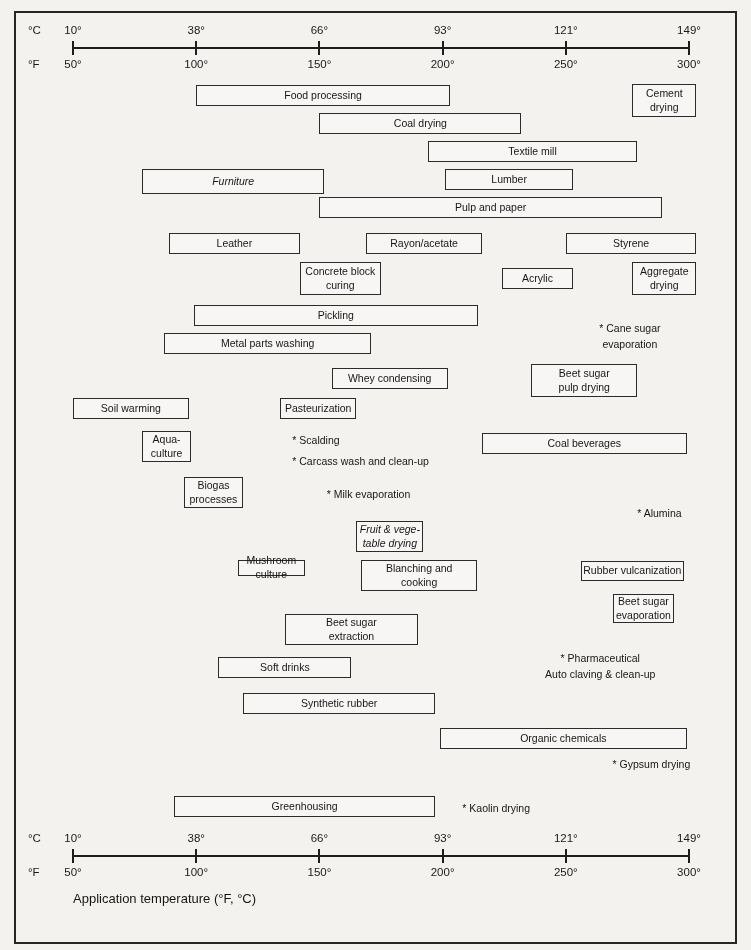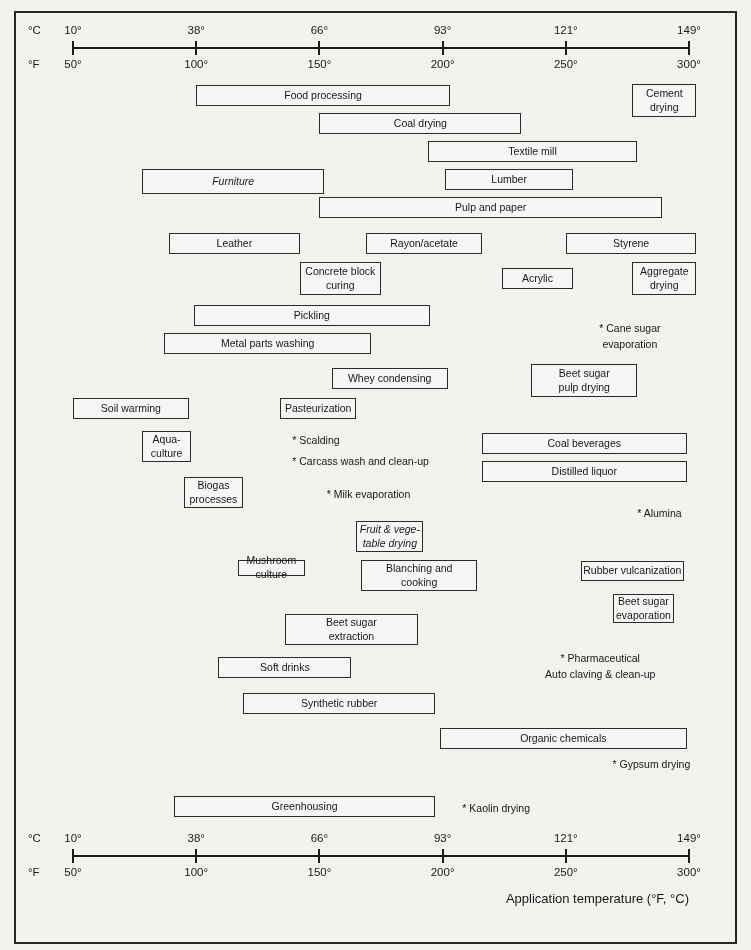--- a/index.html
+++ b/index.html
@@ -24,21 +24,21 @@
     position:absolute;font-size:10.5px;line-height:1.55;color:#161616;
     white-space:pre-line;
   }
   .note.center{text-align:center;transform:translateX(-50%);}
   .axis-line{position:absolute;height:2px;background:#1d1d1d;}
   .tick{position:absolute;width:2px;height:14px;background:#1d1d1d;}
   .tick-label{position:absolute;transform:translateX(-50%);font-size:11.5px;white-space:nowrap;}
   .unit-label{position:absolute;font-size:11.5px;}
   #axis-title{
     position:absolute;left:73px;width:616px;top:891px;
-    text-align:right;font-size:13px;color:#161616;
+    text-align:left;font-size:13px;color:#161616;
   }
 </style>
 </head>
 <body>
 
 <div id="frame"></div>
 <div id="plot">
     <div class="unit-label" style="left: 28px; top: 24px;">°C</div>
     <div class="unit-label" style="left: 28px; top: 58px;">°F</div>
     <div class="axis-line" style="left: 73px; top: 47px; width: 616px;"></div>
@@ -90,31 +90,30 @@
     <div class="box" style="left: 445.064px; top: 169px; width: 128.128px; height: 21px;">Lumber</div>
     <div class="box" style="left: 319.4px; top: 197px; width: 342.496px; height: 21px;">Pulp and paper</div>
     <div class="box" style="left: 169.096px; top: 233px; width: 130.592px; height: 21px;">Leather</div>
     <div class="box" style="left: 366.216px; top: 233px; width: 115.808px; height: 21px;">Rayon/acetate</div>
     <div class="box" style="left: 565.8px; top: 233px; width: 130.592px; height: 21px;">Styrene</div>
     <div class="box" style="left: 299.688px; top: 262px; width: 81.312px; height: 33px;">Concrete block
 curing</div>
     <div class="box" style="left: 501.736px; top: 268px; width: 71.456px; height: 21px;">Acrylic</div>
     <div class="box" style="left: 632.328px; top: 262px; width: 64.064px; height: 33px;">Aggregate
 drying</div>
-    <div class="box" style="left: 193.736px; top: 305px; width: 236px; height: 21px;">Pickling</div>
+    <div class="box" style="left: 193.736px; top: 305px; width: 284px; height: 21px;">Pickling</div>
     <div class="box" style="left: 164.168px; top: 333px; width: 206.976px; height: 21px;">Metal parts washing</div>
     <div class="box" style="left: 331.72px; top: 368px; width: 115.808px; height: 21px;">Whey condensing</div>
     <div class="box" style="left: 531.304px; top: 364px; width: 105.952px; height: 33px;">Beet sugar
 pulp drying</div>
     <div class="box" style="left: 73px; top: 398px; width: 115.808px; height: 21px;">Soil warming</div>
     <div class="box" style="left: 279.976px; top: 398px; width: 76.384px; height: 21px;">Pasteurization</div>
     <div class="box" style="left: 141.992px; top: 431px; width: 49.28px; height: 31px;">Aqua-
 culture</div>
     <div class="box" style="left: 482.024px; top: 433px; width: 204.512px; height: 21px;">Coal beverages</div>
-    <div class="box" style="left: 482.024px; top: 461px; width: 204.512px; height: 21px;">Distilled liquor</div>
     <div class="box" style="left: 183.88px; top: 477px; width: 59.136px; height: 31px;">Biogas
 processes</div>
     <div class="box" style="left: 356.36px; top: 521px; width: 67px; height: 31px; font-style: italic;">Fruit &amp; vege-
 table drying</div>
     <div class="box" style="left: 238.088px; top: 560px; width: 66.528px; height: 16px;">Mushroom
 culture</div>
     <div class="box" style="left: 361.288px; top: 560px; width: 115.808px; height: 31px;">Blanching and
 cooking</div>
     <div class="box" style="left: 580.584px; top: 561px; width: 103.488px; height: 20px;">Rubber vulcanization</div>
     <div class="box" style="left: 612.616px; top: 594px; width: 61.6px; height: 29px;">Beet sugar

